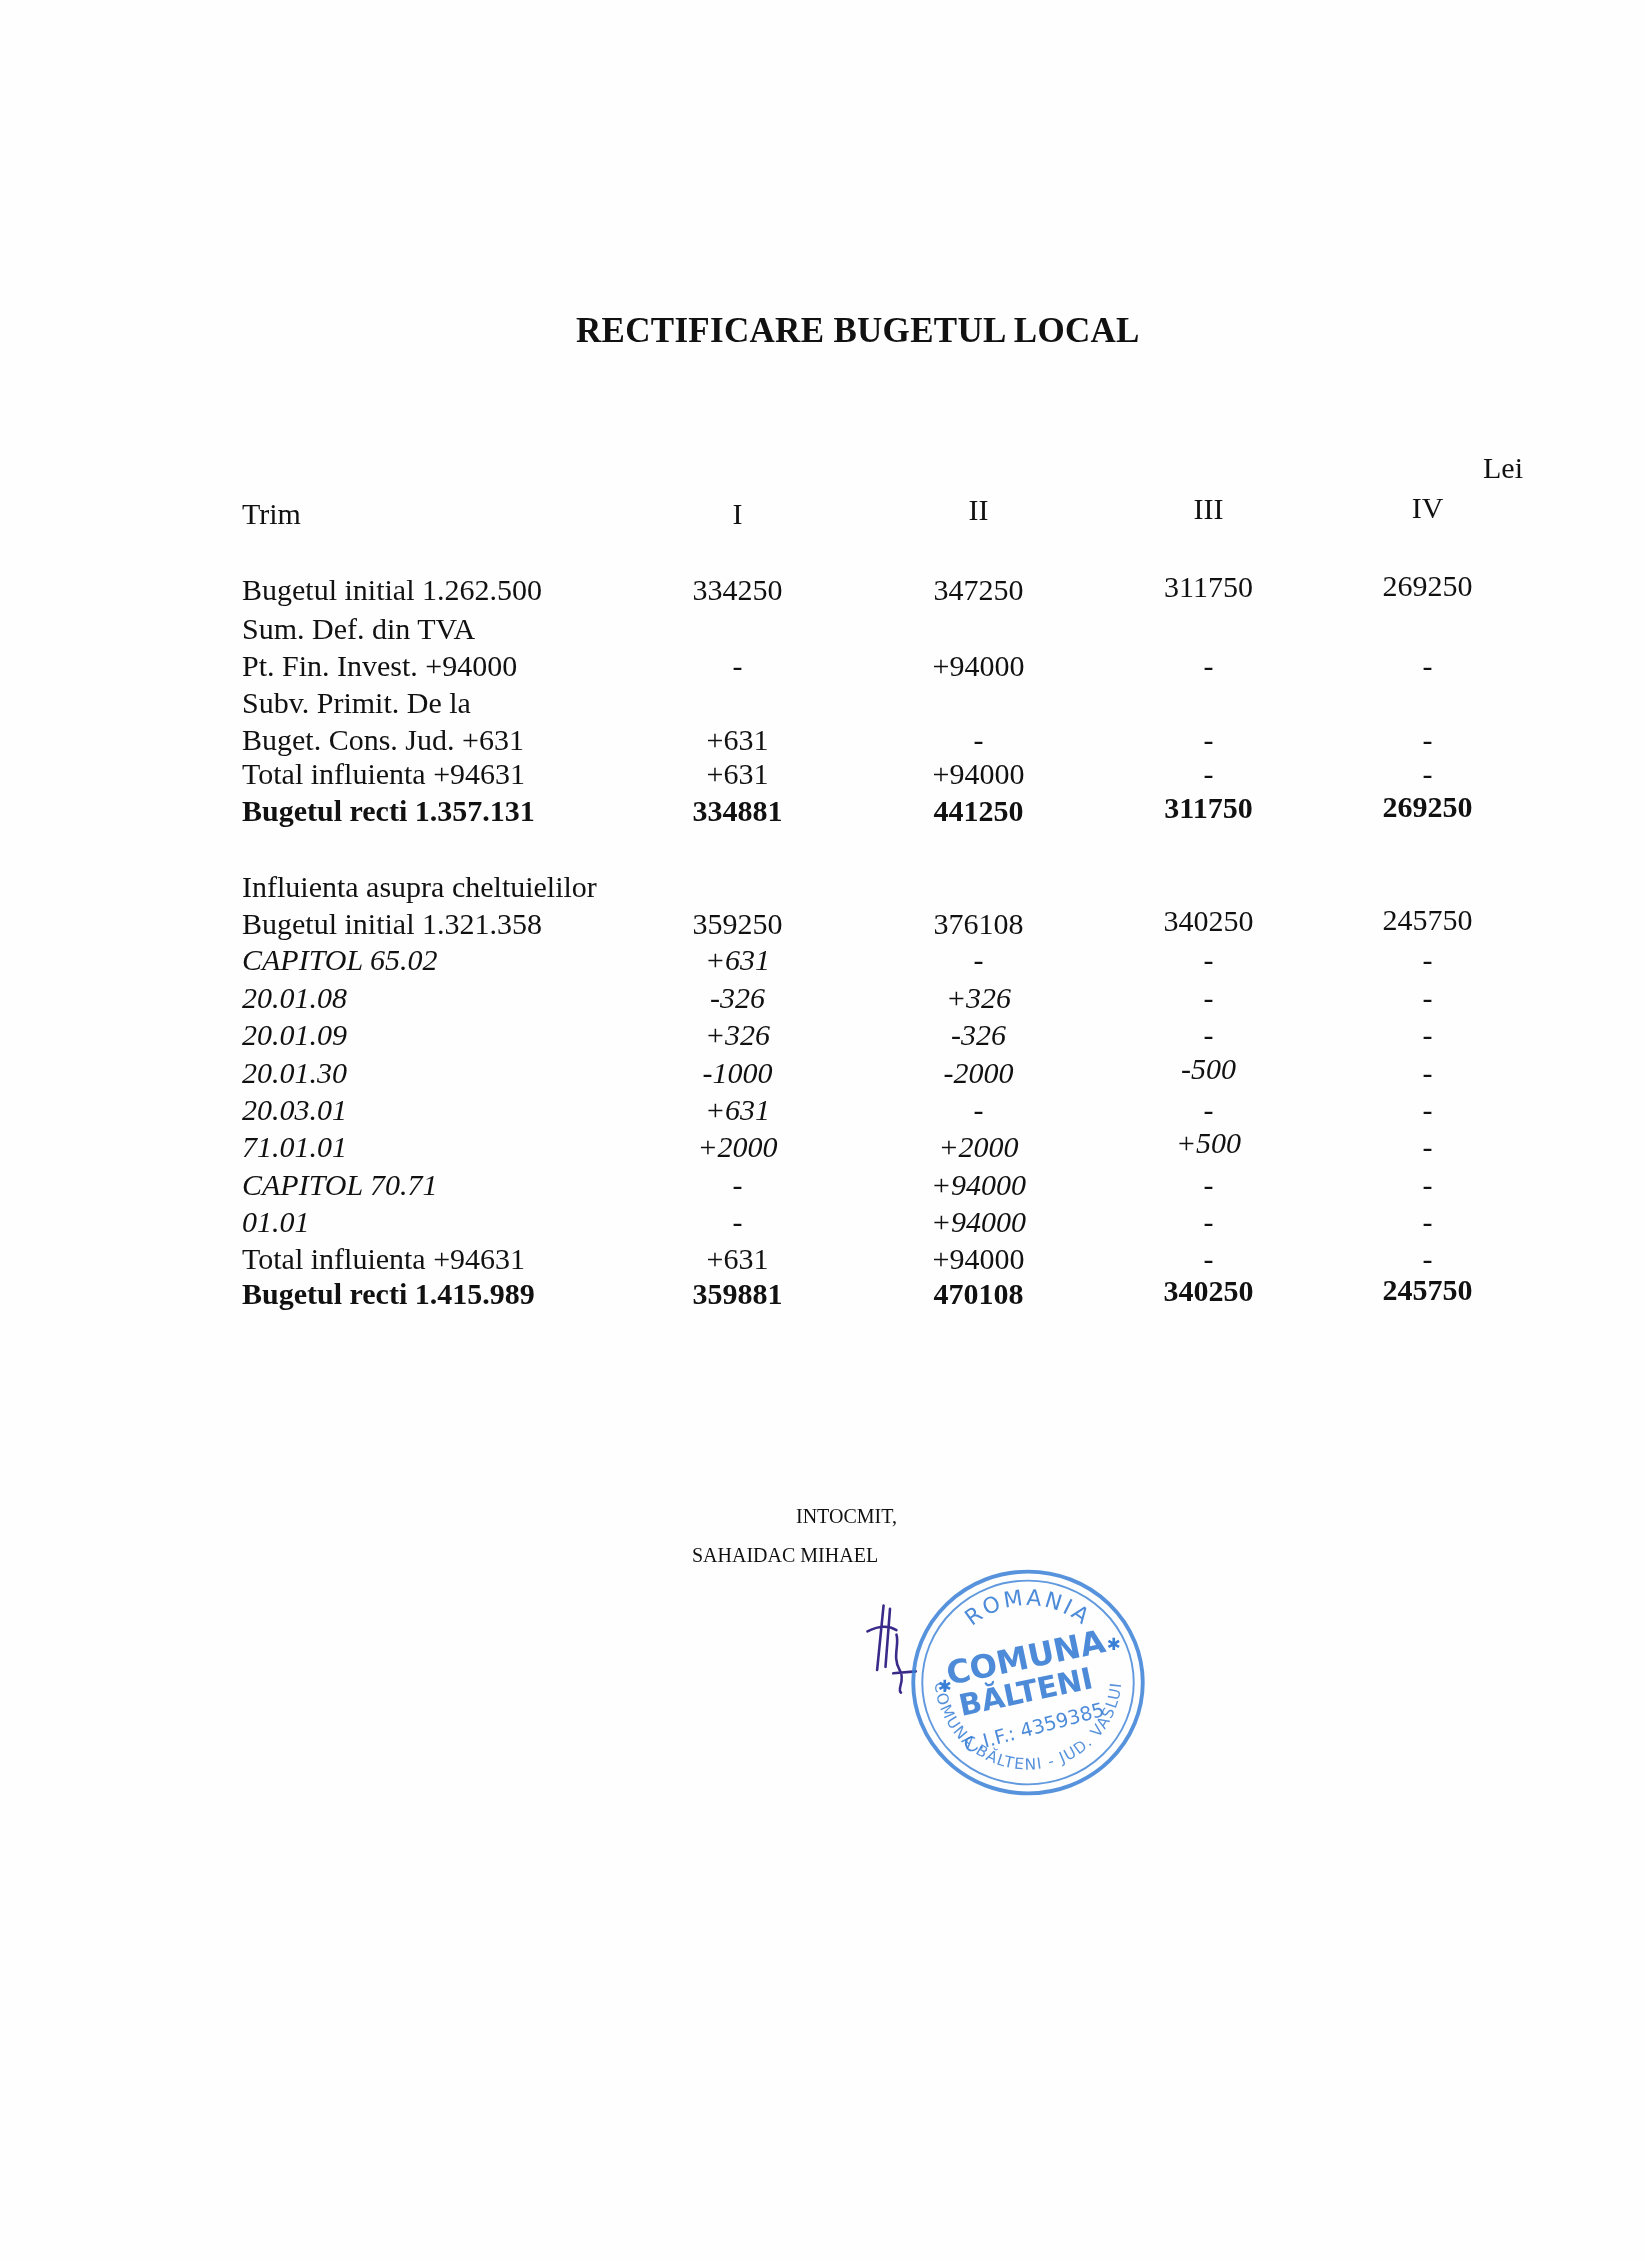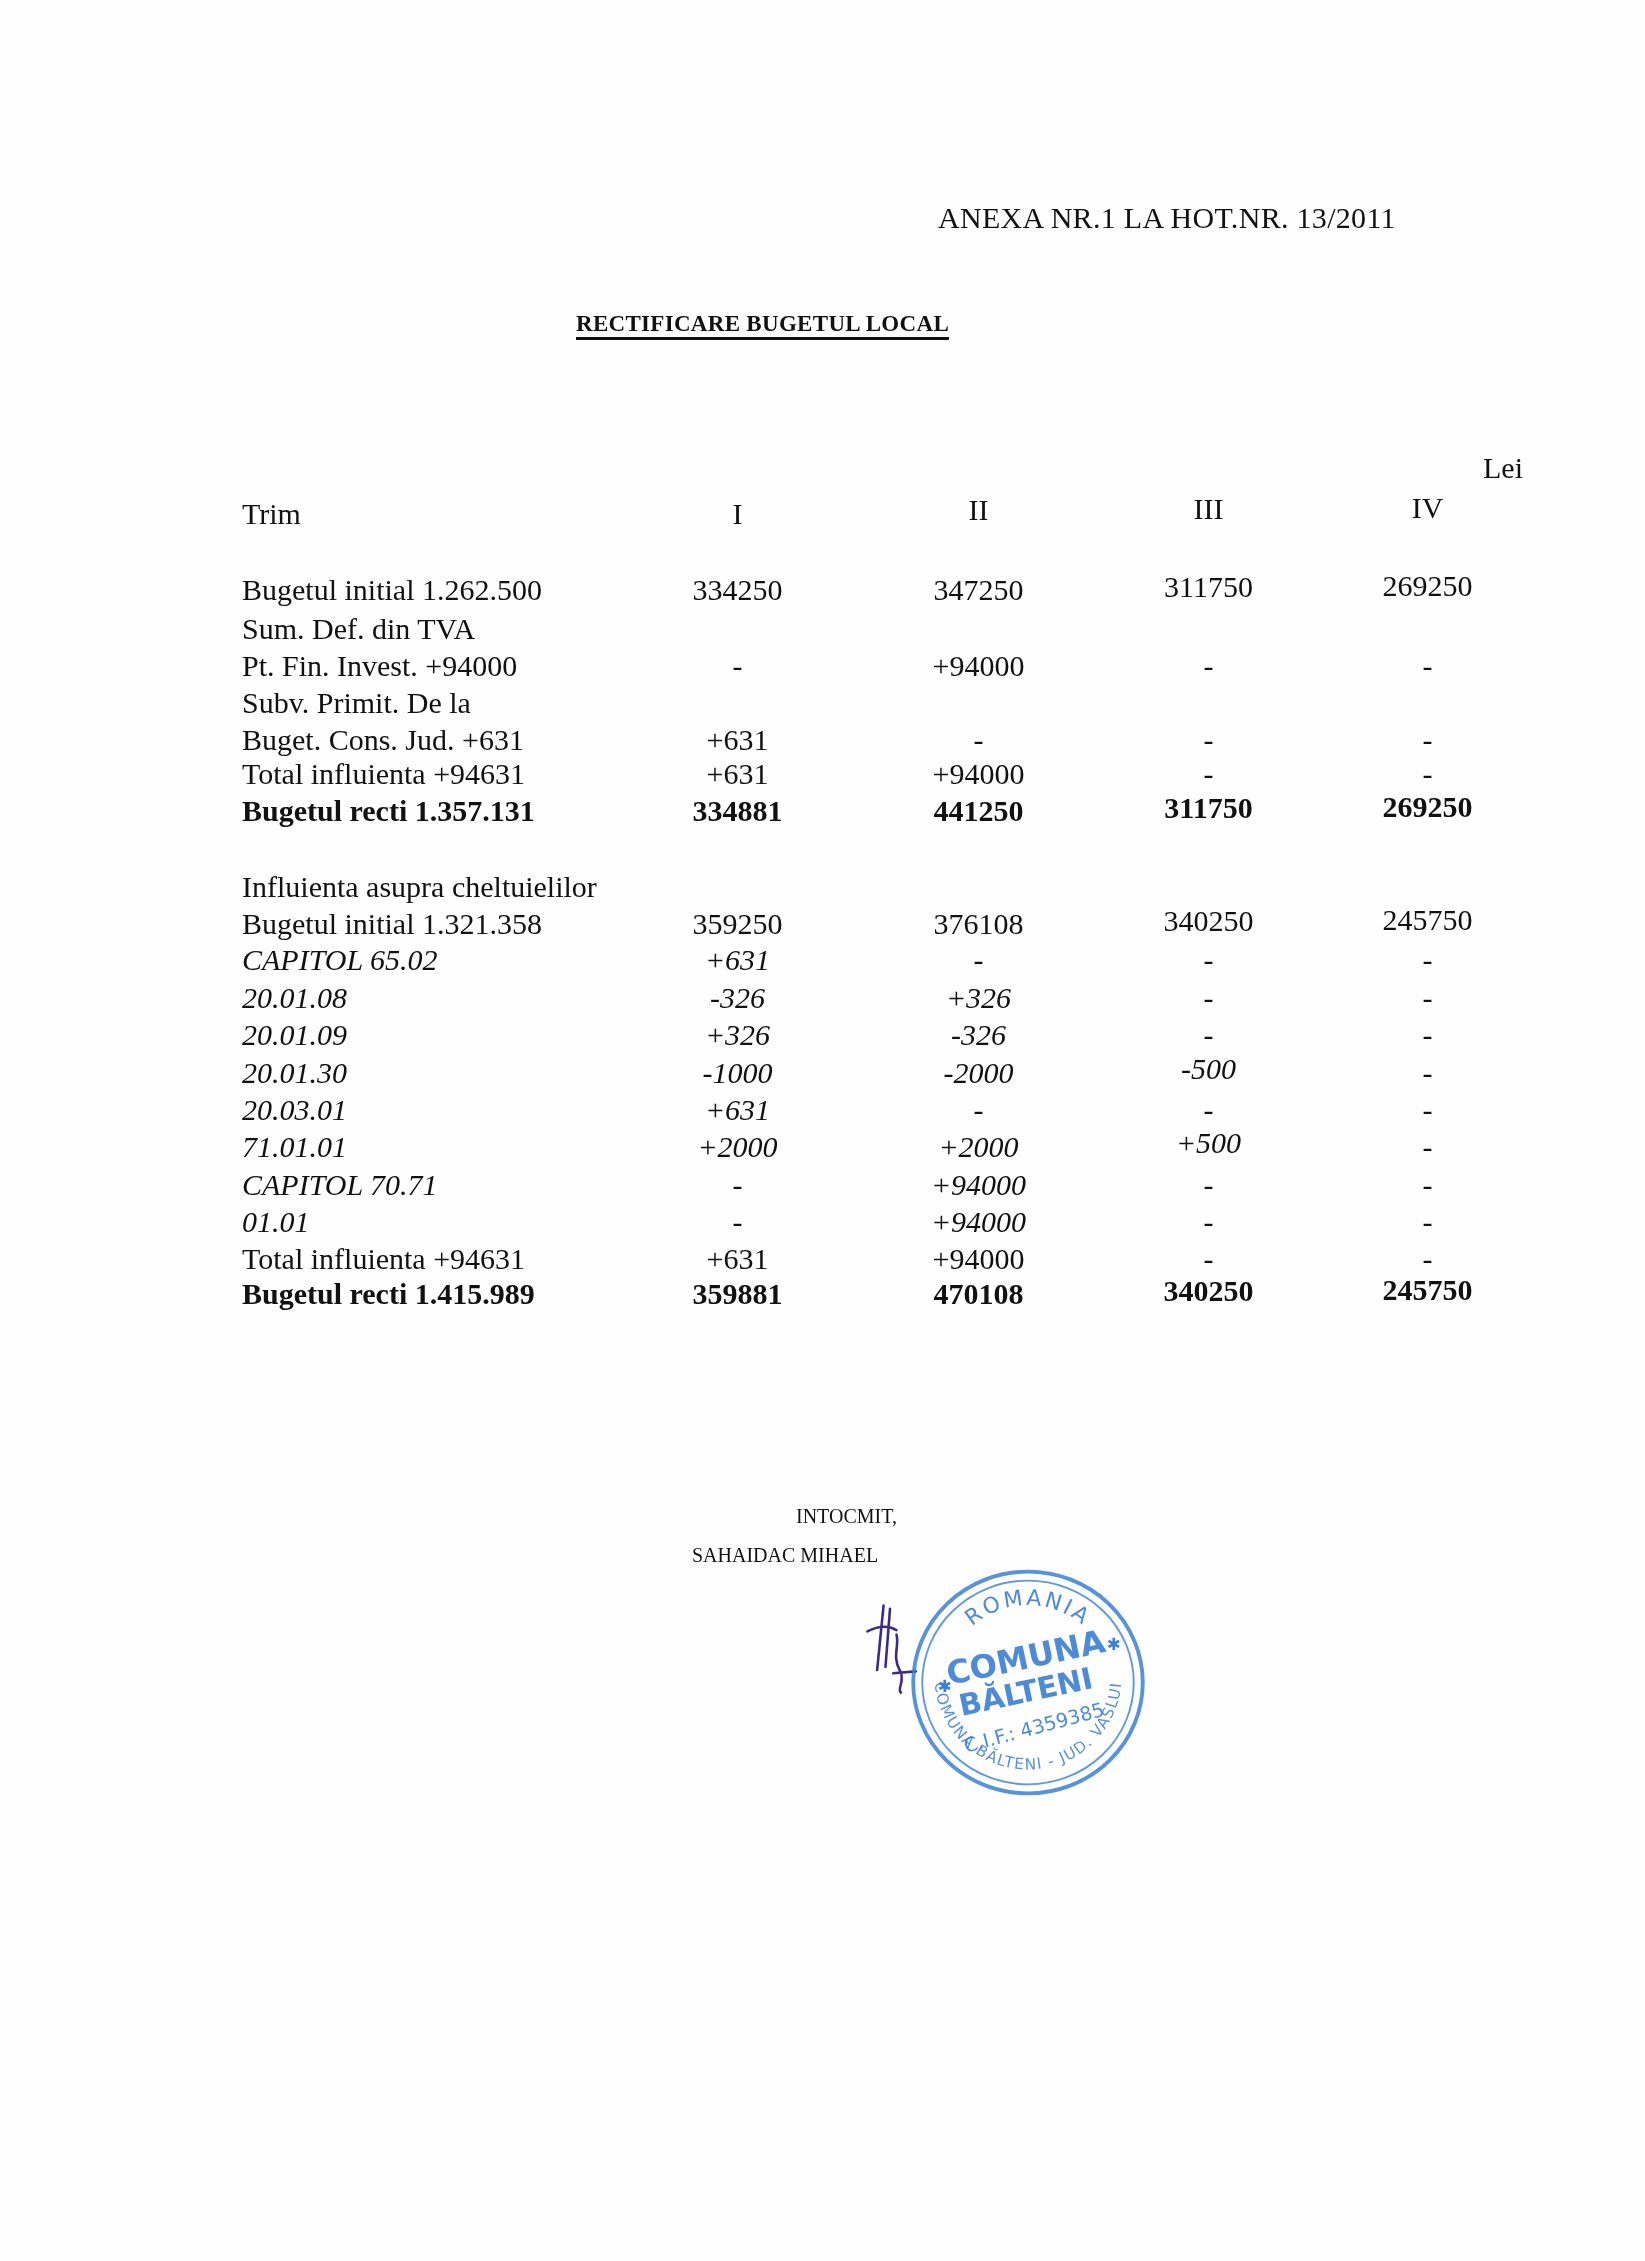--- a/index.html
+++ b/index.html
@@ -4,22 +4,22 @@
 <style>
   html, body { margin: 0; padding: 0; background: #ffffff; }
   body {
     width: 1645px; height: 2261px; position: relative; overflow: hidden;
     font-family: "Liberation Serif", "DejaVu Serif", serif;
     color: #111111;
   }
   .page { position: absolute; left: 0; top: 0; width: 1645px; height: 2261px; background: #fefefe; }
   .annex { position: absolute; left: 938px; top: 201px; font-size: 30px; letter-spacing: 0.3px; }
   .title {
-    position: absolute; left: 576px; top: 311px; font-size: 23px; font-weight: bold;
-    text-decoration: underline; text-decoration-thickness: 3.2px; text-underline-offset: 6.4px;
+    position: absolute; left: 576px; top: 311px; font-size: 35px; font-weight: bold;
+    text-decoration-thickness: 3.2px; text-underline-offset: 6.4px;
     letter-spacing: 0.3px;
   }
   .unit { position: absolute; left: 1483px; top: 451px; font-size: 30px; }
 
   .row { position: absolute; left: 0; width: 1645px; height: 36px; font-size: 30px; line-height: 36px; }
   .row .lbl { position: absolute; left: 222px; white-space: nowrap; margin-left: 20px; }
   .row .c { position: absolute; width: 193px; text-align: center; white-space: nowrap; }
   .row .c1 { left: 641px; }
   .row .c2 { left: 882px; }
   .row .c3 { left: 1112px; }
@@ -29,21 +29,20 @@
 
   .sign { position: absolute; font-size: 20px; white-space: nowrap; }
   .stamp { position: absolute; left: 899px; top: 1560px; width: 258px; height: 245px; }
   .signature { position: absolute; left: 861px; top: 1599px; width: 58px; height: 97px; }
 </style>
 </head>
 <body>
 
 <div class="page">
 
-  <div class="annex">ANEXA NR.1 LA HOT.NR. 13/2011</div>
   <div class="title">RECTIFICARE BUGETUL LOCAL</div>
   <div class="unit">Lei</div>
 
   <div class="row" style="top:496px">
     <span class="lbl">Trim</span>
     <span class="c c1">I</span>
     <span class="c c2" style="top:-3.9px">II</span>
     <span class="c c3" style="top:-5.2px">III</span>
     <span class="c c4" style="top:-6.4px">IV</span>
   </div>

